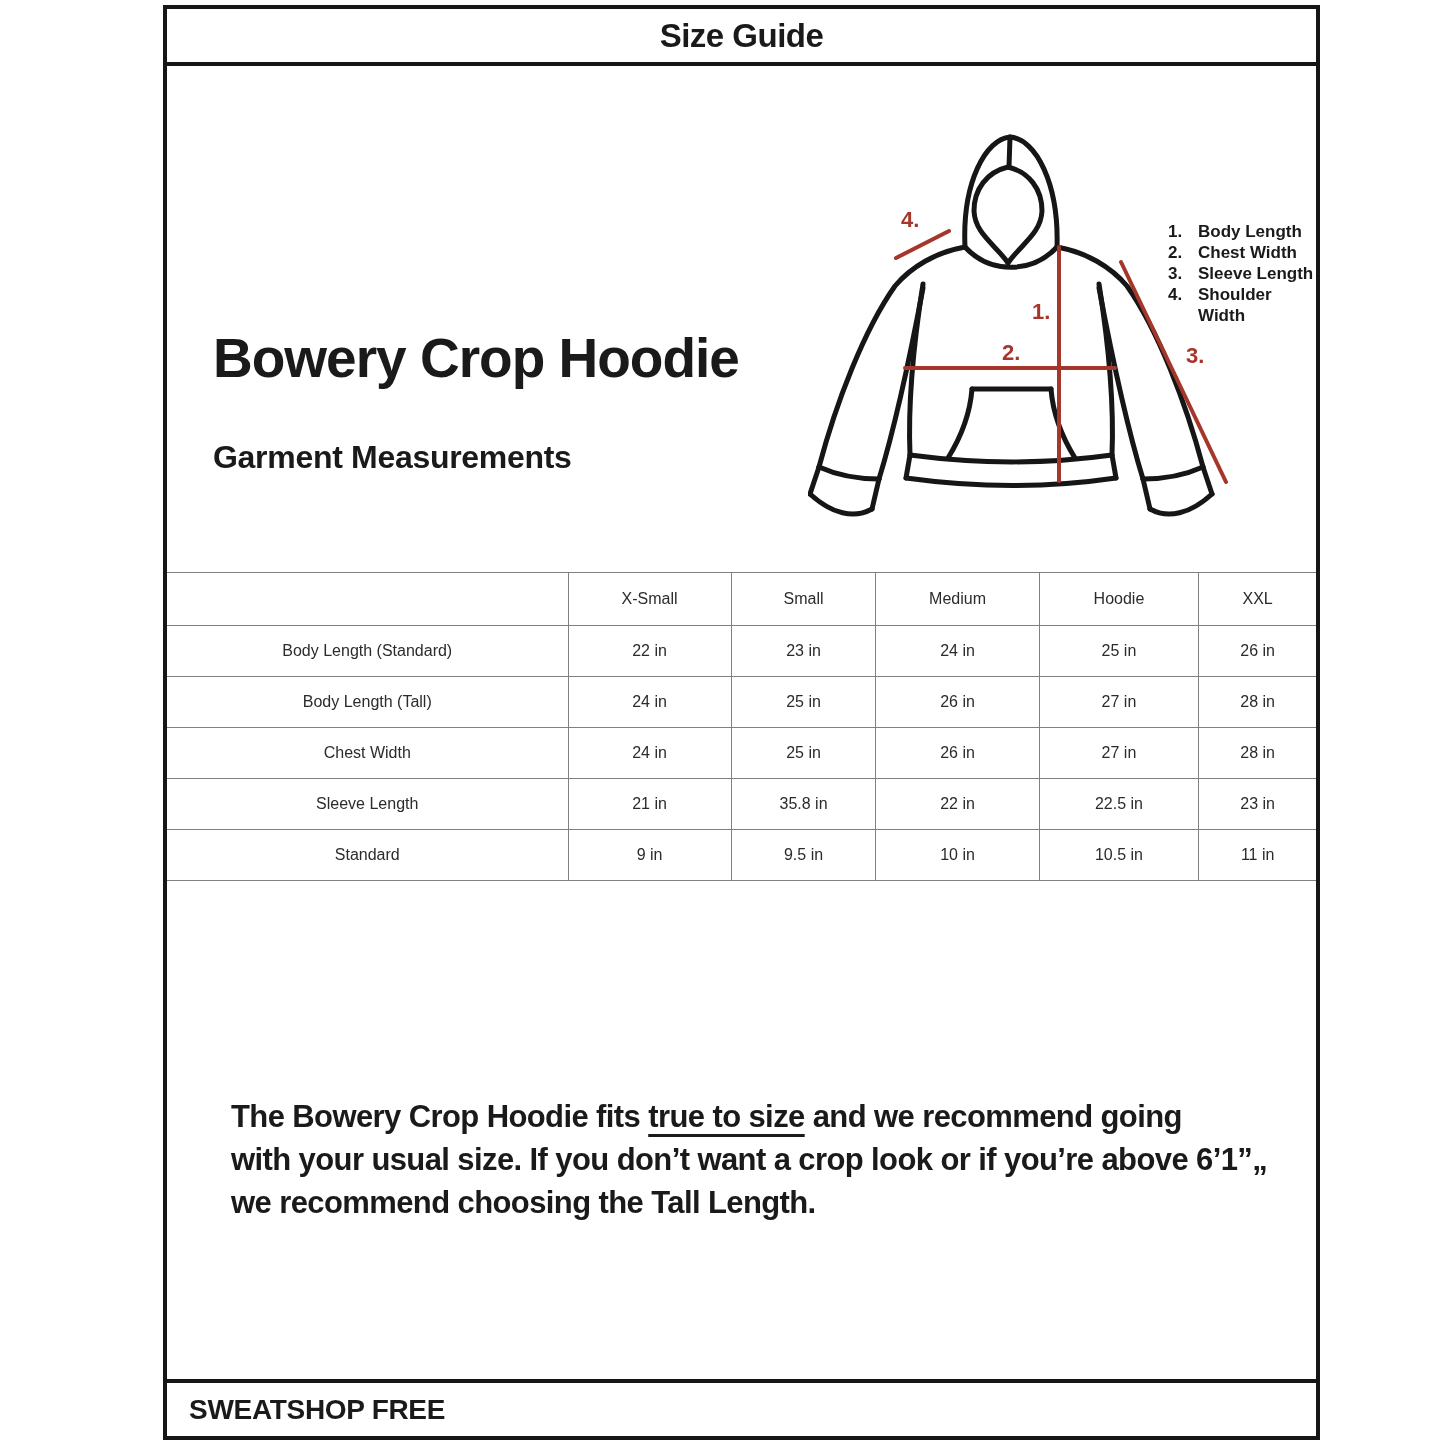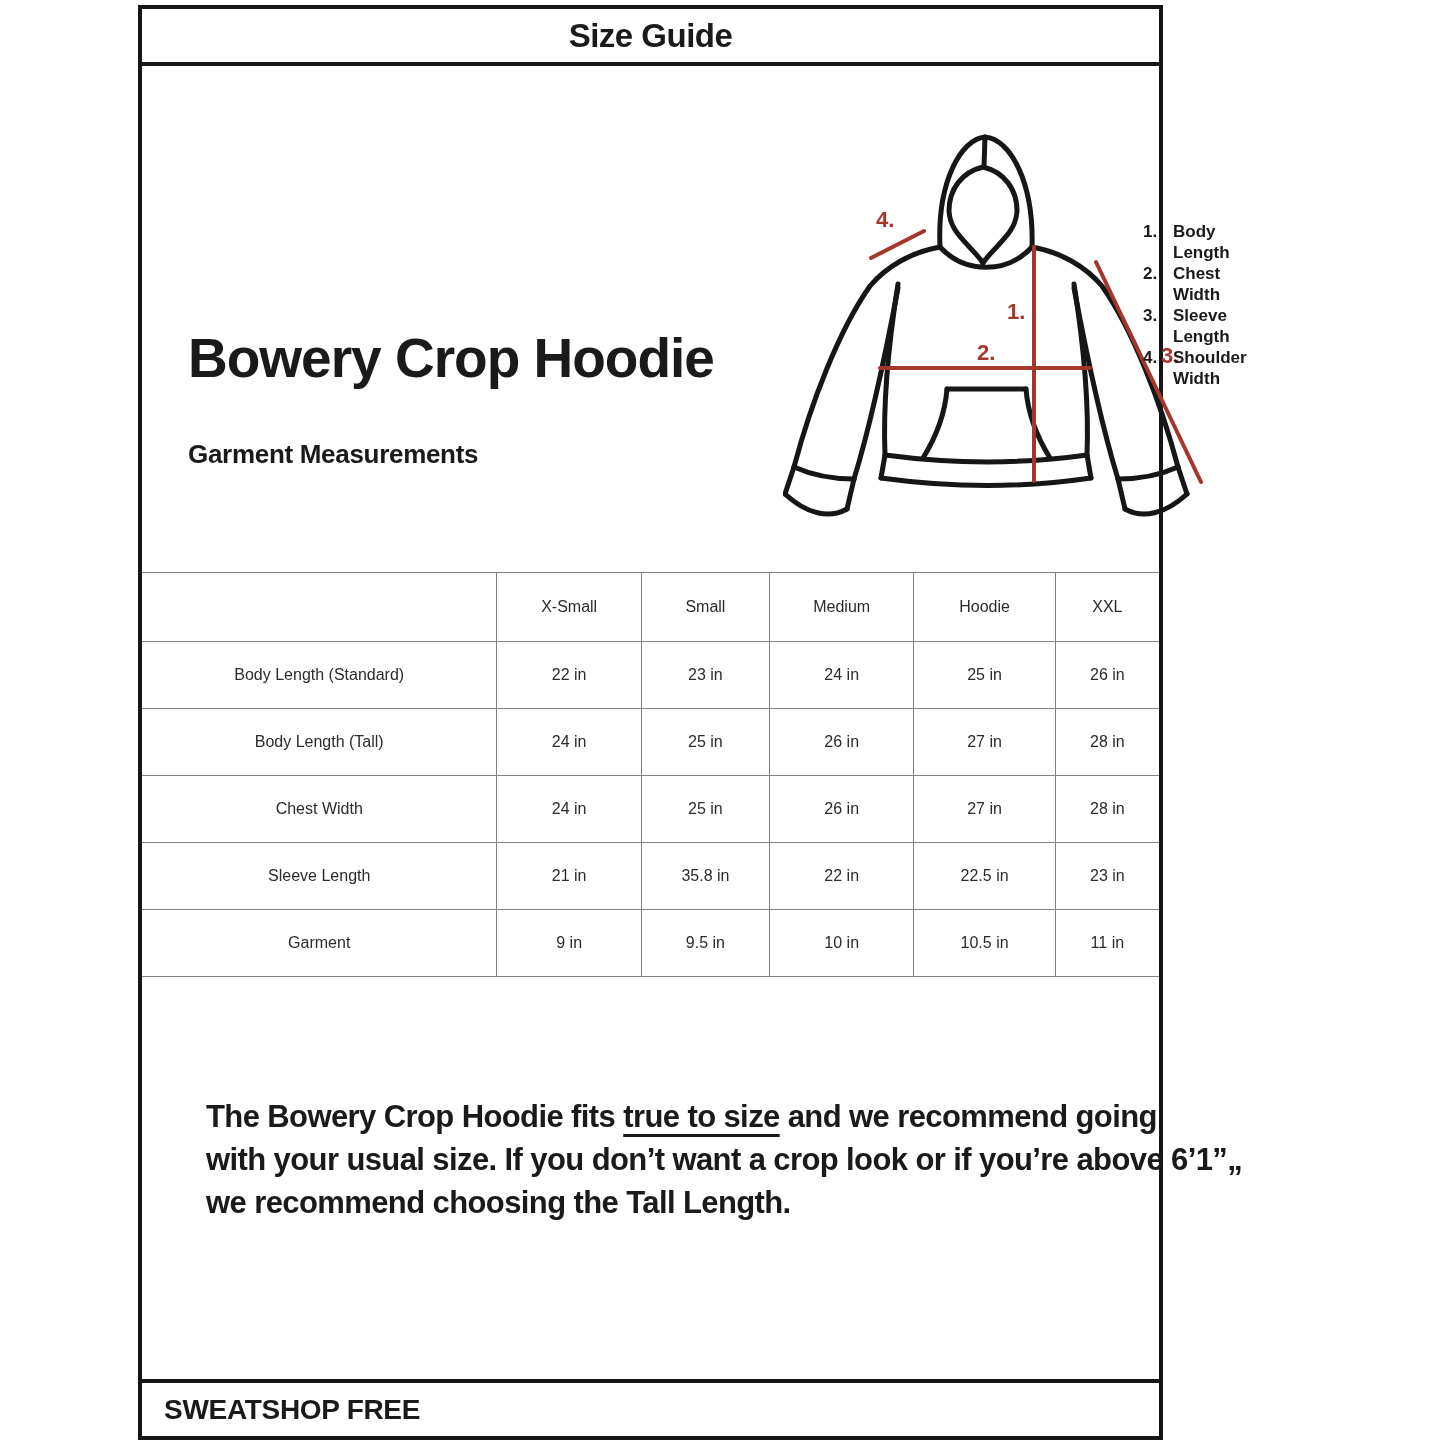--- a/index.html
+++ b/index.html
@@ -1,48 +1,48 @@
 <!DOCTYPE html>
 <html><head>
 <meta charset="utf-8">
 <style>
   html,body{margin:0;padding:0;}
   body{
     width:1445px;height:1445px;background:#ffffff;position:relative;
     font-family:"Liberation Sans",sans-serif;color:#1a1a1a;
   }
   .sheet{
-    position:absolute;left:138px;top:5px;width:1025px;height:1435px;
+    position:absolute;left:163px;top:5px;width:1157px;height:1435px;
     border:4px solid #161616;box-sizing:border-box;background:#fff;
   }
   .titlebar{
     height:53px;border-bottom:4px solid #161616;
     display:flex;align-items:center;justify-content:center;
     font-size:33px;font-weight:bold;letter-spacing:-0.5px;
   }
   .product-name{
     position:absolute;left:46px;top:322px;margin:0;
     font-size:55px;font-weight:bold;letter-spacing:-1px;line-height:1;
   }
   .product-subtitle{
     position:absolute;left:46px;top:432px;margin:0;
-    font-size:26px;font-weight:bold;letter-spacing:-0.3px;line-height:1;
+    font-size:32px;font-weight:bold;letter-spacing:-0.3px;line-height:1;
   }
   .diagram{position:absolute;left:641px;top:113px;width:420px;height:412px;}
   .legend{position:absolute;left:1001px;top:212px;font-size:17px;font-weight:bold;}
   .legend-row{display:flex;line-height:21px;}
   .legend-num{width:30px;flex:0 0 30px;}
   .size-table{
     position:absolute;left:0;top:563px;width:100%;
     border-collapse:collapse;table-layout:fixed;
     font-size:16px;color:#2b2b2b;
   }
   .size-table td,.size-table th{
     border:1px solid #808080;text-align:center;vertical-align:middle;
-    font-weight:normal;padding:8px;
+    font-weight:normal;padding:0;
   }
   .size-table th{height:52px;}
   .size-table td{height:50px;}
   .size-table td:first-child,.size-table th:first-child{border-left:none;}
   .size-table td:last-child,.size-table th:last-child{border-right:none;}
   .fit-note{
     position:absolute;left:64px;top:1086px;
     font-size:31px;font-weight:bold;letter-spacing:-0.6px;line-height:43px;
     white-space:nowrap;
   }
@@ -201,21 +201,21 @@
       </tr>
       <tr>
         <td>Sleeve Length</td>
         <td>21 in</td>
         <td>35.8 in</td>
         <td>22 in</td>
         <td>22.5 in</td>
         <td>23 in</td>
       </tr>
       <tr>
-        <td>Garment</td>
+        <td>Standard</td>
         <td>9 in</td>
         <td>9.5 in</td>
         <td>10 in</td>
         <td>10.5 in</td>
         <td>11 in</td>
       </tr>
     </tbody>
   </table>
 
   <div class="fit-note">

